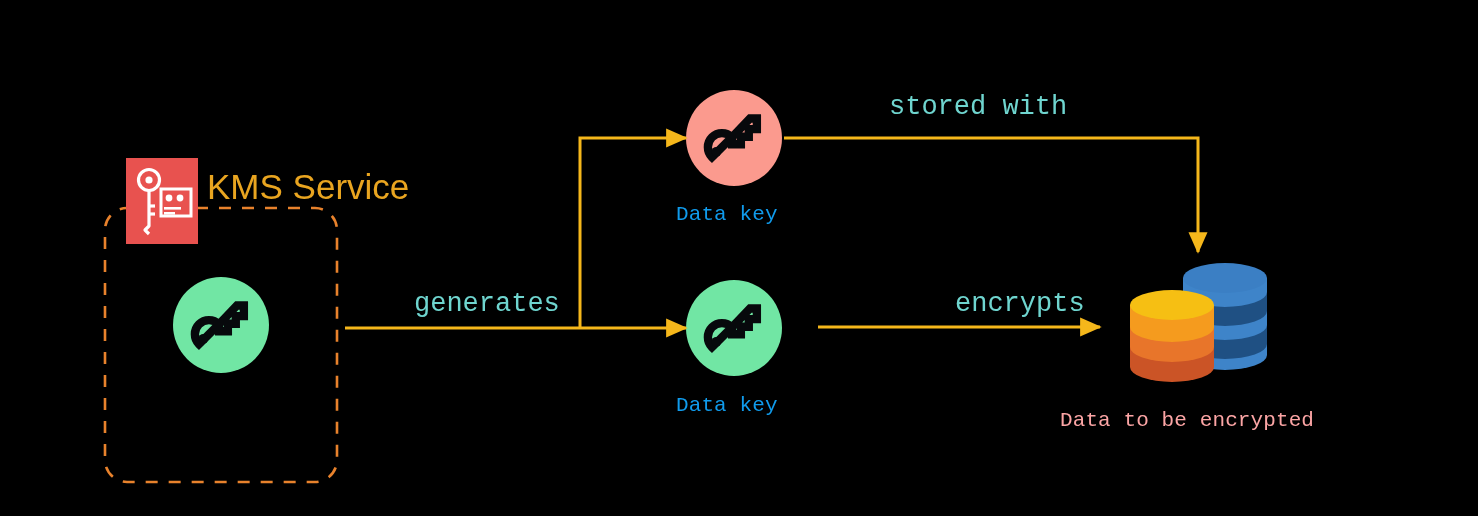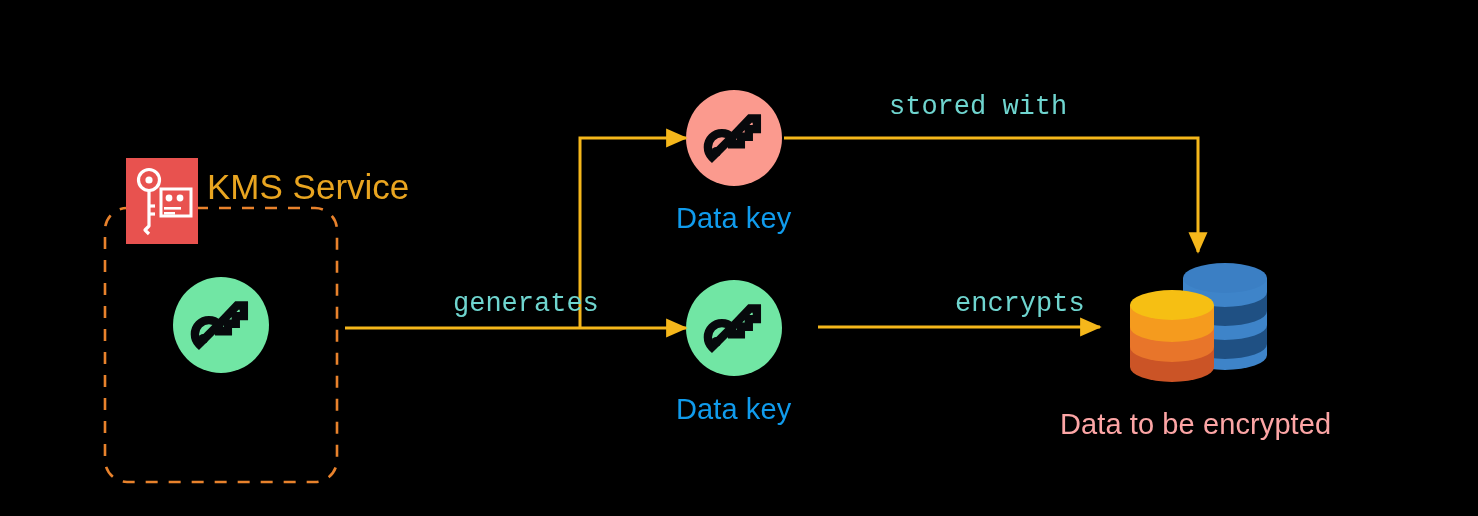--- a/index.html
+++ b/index.html
@@ -20,22 +20,22 @@
   }
   #svg-layer {
     position: absolute;
     left: 0;
     top: 0;
     width: 1478px;
     height: 516px;
   }
   .node-label {
     position: absolute;
-    font-family: Liberation Sans, sans-serif;
-    font-size: 29px;
+    font-family: Liberation Mono, monospace;
+    font-size: 21px;
     line-height: 1;
     white-space: nowrap;
     letter-spacing: 0.1px;
   }
   .edge-label {
     position: absolute;
     font-family: Liberation Mono, monospace;
     font-size: 27px;
     line-height: 1;
     white-space: nowrap;
@@ -163,19 +163,19 @@
 
   <div class="group-label" style="left:207px; top:169px; color:#e9a520;">KMS Service</div>
 
 
   <div class="node-label" style="left:676px; top:204px; color:#109bec;">Data key</div>
 
   <div class="node-label" style="left:676px; top:395px; color:#109bec;">Data key</div>
 
   <div class="node-label" style="left:1047px; top:410px; color:#fca5a5;margin-left:13px;">Data to be encrypted</div>
 
-  <div class="edge-label" style="left:414px; top:291px; color:#6fd5cf;margin-left:39px;">generates</div>
+  <div class="edge-label" style="left:414px; top:291px; color:#6fd5cf;">generates</div>
 
   <div class="edge-label" style="left:889px; top:94px; color:#6fd5cf;">stored with</div>
 
   <div class="edge-label" style="left:935px; top:291px; color:#6fd5cf;margin-left:20px;">encrypts</div>
 
 </div>
 
 </body></html>

